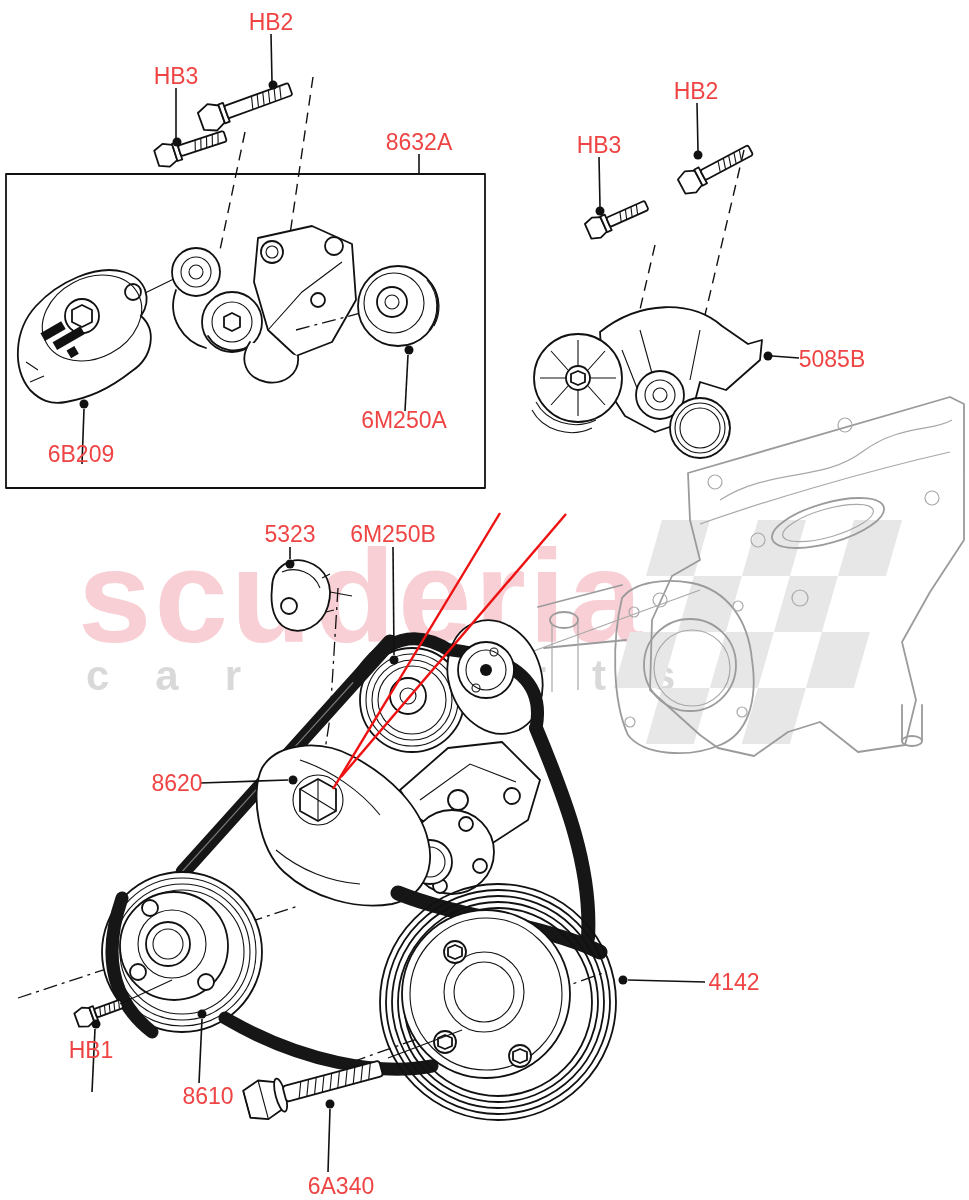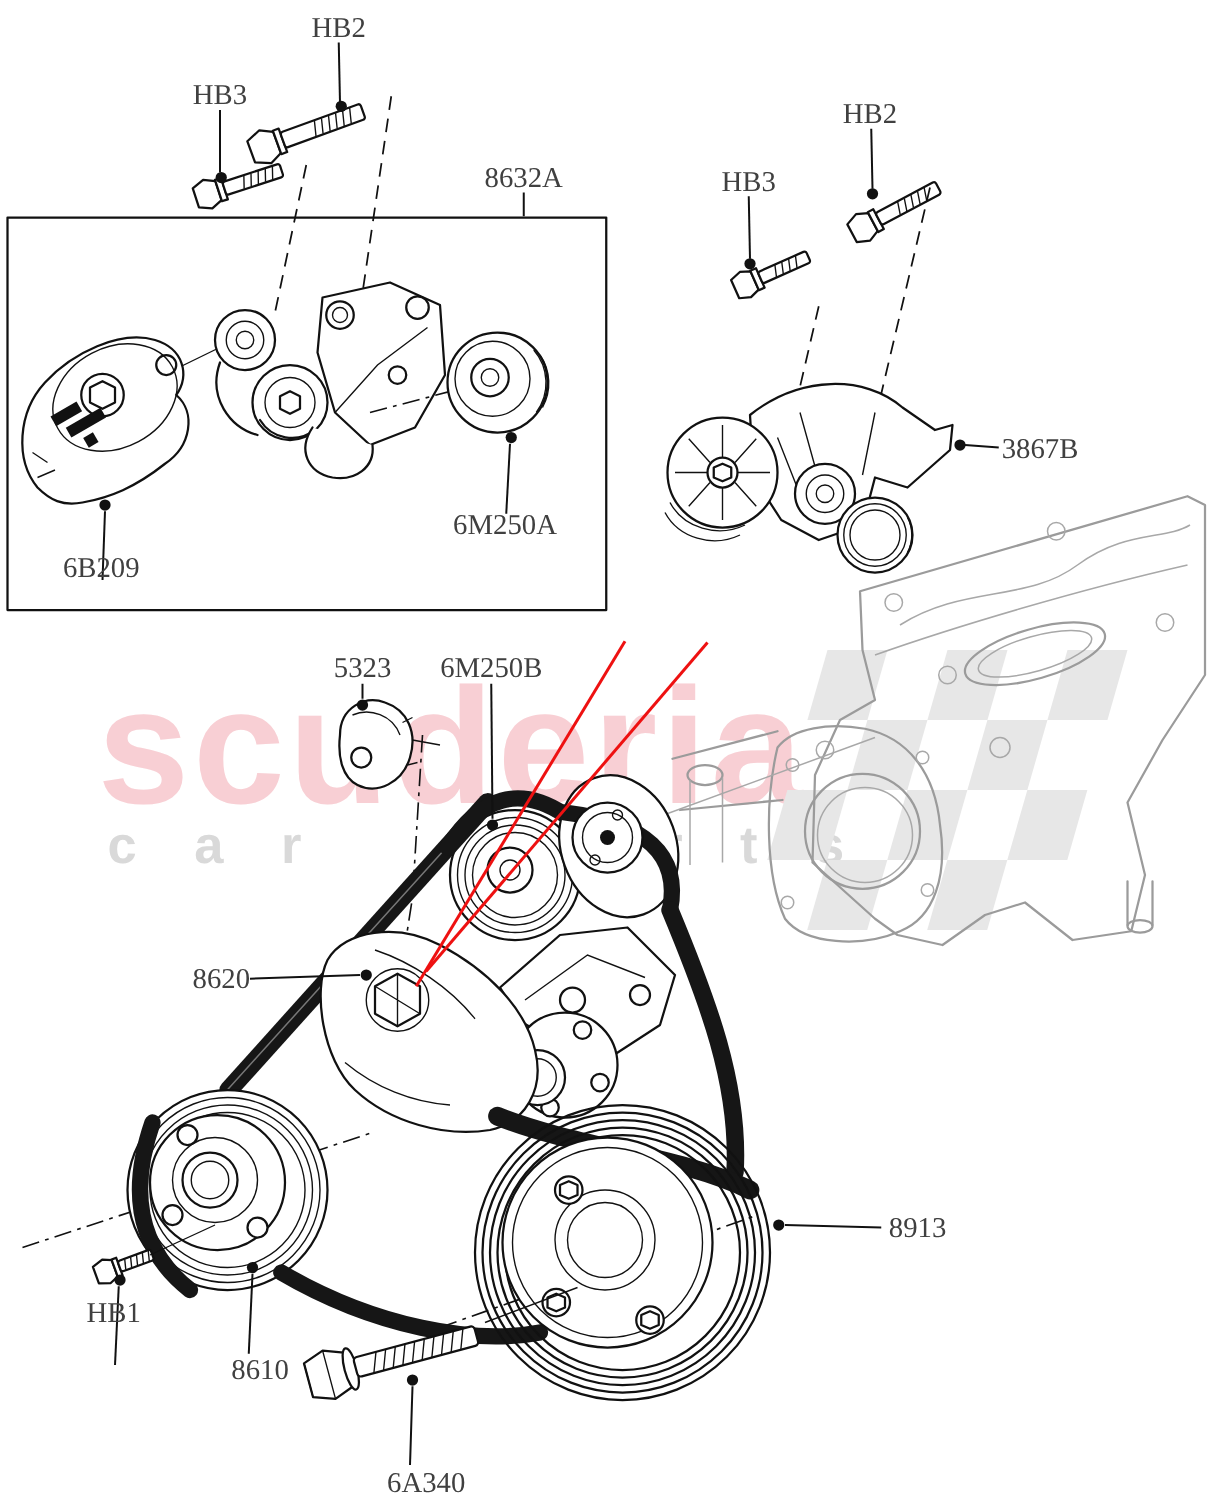--- a/index.html
+++ b/index.html
@@ -1,21 +1,21 @@
 <!DOCTYPE html>
 <html><head>
 <meta charset="utf-8">
 <style>
   html,body{margin:0;padding:0;background:#ffffff;}
   .stage{position:relative;width:969px;height:1200px;background:#ffffff;overflow:hidden;
          font-family:"Liberation Sans",sans-serif;}
   .stage svg{position:absolute;left:0;top:0;}
   .plabel{position:absolute;transform:translate(-50%,-50%);
-          font-family:Liberation Serif, serif;font-size:23px;font-weight:400;
-          color:#404040;white-space:nowrap;line-height:1;}
+          font-family:Liberation Sans, sans-serif;font-size:23px;font-weight:400;
+          color:#ef4444;white-space:nowrap;line-height:1;}
   
   .ink{stroke:#111111;fill:none;stroke-width:1.8;stroke-linejoin:round;stroke-linecap:round;}
   .inkf{stroke:#111111;fill:#ffffff;stroke-width:1.8;stroke-linejoin:round;stroke-linecap:round;}
   .thin{stroke:#111111;fill:none;stroke-width:1.1;}
   .belt{stroke:#161616;fill:none;stroke-linecap:round;}
   .beltlite{stroke:#777777;fill:none;stroke-width:1.2;stroke-linecap:round;}
   .gray{stroke:#9b9b9b;fill:none;stroke-width:1.8;stroke-linejoin:round;stroke-linecap:round;}
   .graythin{stroke:#a8a8a8;fill:none;stroke-width:1.2;}
   .leader{stroke:#111111;fill:none;stroke-width:1.6;}
   .dashdot{stroke:#111111;fill:none;stroke-width:1.3;stroke-dasharray:14 5 3 5;}
@@ -348,23 +348,23 @@
     <path class="leader" d="M330,1109 L328,1172"></path>
         <circle cx="330" cy="1104" r="4.5"></circle>
   </g>
 </svg>
 
   <div class="plabel" style="left:271px;top:22px">HB2</div>
   <div class="plabel" style="left:176px;top:76px">HB3</div>
   <div class="plabel" style="left:419px;top:142px">8632A</div>
   <div class="plabel" style="left:696px;top:91px">HB2</div>
   <div class="plabel" style="left:599px;top:145px">HB3</div>
-  <div class="plabel" style="left:832px;top:359px">3867B</div>
+  <div class="plabel" style="left:832px;top:359px">5085B</div>
   <div class="plabel" style="left:81px;top:454px">6B209</div>
   <div class="plabel" style="left:404px;top:420px">6M250A</div>
   <div class="plabel" style="left:290px;top:534px">5323</div>
   <div class="plabel" style="left:393px;top:534px">6M250B</div>
   <div class="plabel" style="left:177px;top:783px">8620</div>
-  <div class="plabel" style="left:734px;top:982px">8913</div>
+  <div class="plabel" style="left:734px;top:982px">4142</div>
   <div class="plabel" style="left:91px;top:1050px">HB1</div>
   <div class="plabel" style="left:208px;top:1096px">8610</div>
   <div class="plabel" style="left:341px;top:1186px">6A340</div>
 </div>
 
 </body></html>

